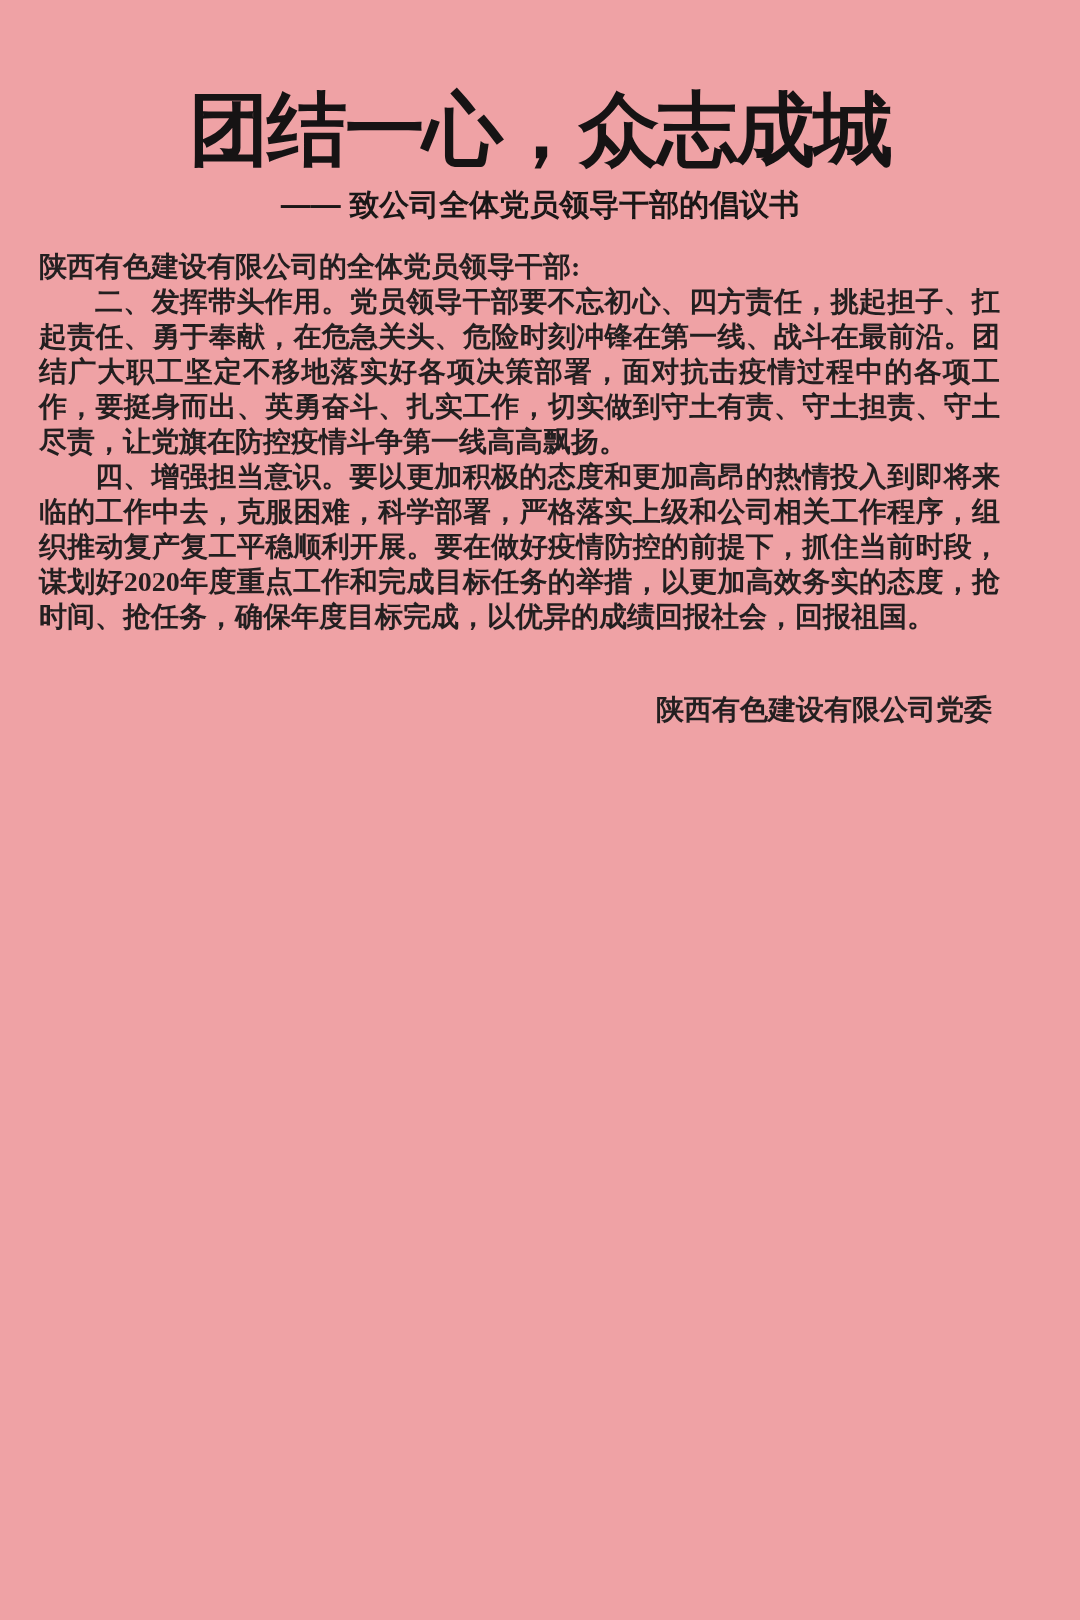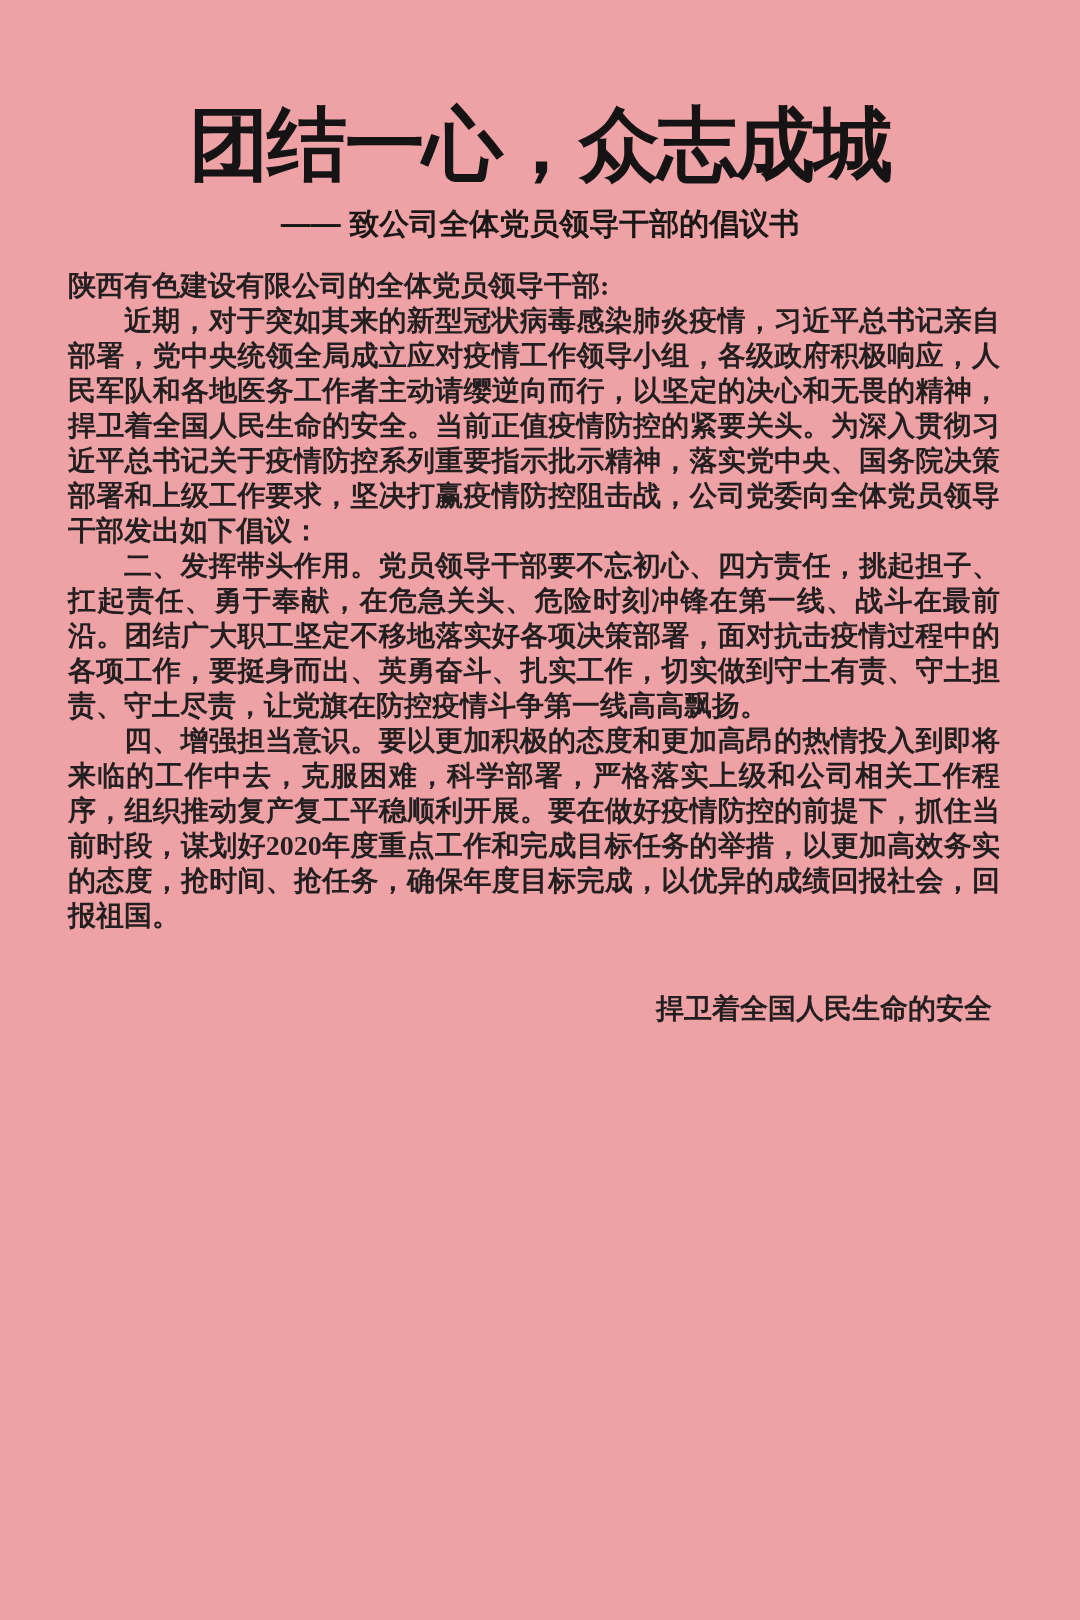--- a/index.html
+++ b/index.html
@@ -19,32 +19,32 @@
     text-align: center;
     padding-top: 84px;
   }
   .title {
     font-family: "Liberation Sans", sans-serif;
     font-weight: 900;
     font-size: 80px;
     line-height: 1.12;
     letter-spacing: -2px;
     color: #161314;
-    margin: 16px;
+    margin: 1px;
   }
   .subtitle {
     font-family: "Liberation Sans", sans-serif;
     font-weight: 700;
     font-size: 30px;
     line-height: 1.2;
     color: #1a1717;
     margin-top: 12px;
   }
   .letter {
-    margin: 26px 80px 0 68px;
+    margin: 26px 80px 0 39px;
     font-family: "Liberation Serif", serif;
     font-weight: 700;
     font-size: 28px;
     line-height: 35px;
     color: #231f20;
     text-align: justify;
     text-justify: inter-ideograph;
   }
   .letter p {
     margin: 0;
@@ -75,24 +75,23 @@
 
 <div class="page">
 
   <div class="header">
     <div class="title">团结一心，众志成城</div>
     <div class="subtitle">—— 致公司全体党员领导干部的倡议书</div>
   </div>
 
   <div class="letter">
     <p class="salutation">陕西有色建设有限公司的全体党员领导干部:</p>
-    <p class="para">近期，对于突如其来的新型冠状病毒感染肺炎疫情，习近平总书记亲自部署，党中央统领全局成立应对疫情工作领导小组，各级政府积极响应，人民军队和各地医务工作者主动请缨逆向而行，以坚定的决心和无畏的精神，捍卫着全国人民生命的安全。当前正值疫情防控的紧要关头。为深入贯彻习近平总书记关于疫情防控系列重要指示批示精神，落实党中央、国务院决策部署和上级工作要求，坚决打赢疫情防控阻击战，公司党委向全体党员领导干部发出如下倡议：</p>
     <p class="para">二、发挥带头作用。党员领导干部要不忘初心、四方责任，挑起担子、扛起责任、勇于奉献，在危急关头、危险时刻冲锋在第一线、战斗在最前沿。团结广大职工坚定不移地落实好各项决策部署，面对抗击疫情过程中的各项工作，要挺身而出、英勇奋斗、扎实工作，切实做到守土有责、守土担责、守土尽责，让党旗在防控疫情斗争第一线高高飘扬。</p>
     <p class="para">四、增强担当意识。要以更加积极的态度和更加高昂的热情投入到即将来临的工作中去，克服困难，科学部署，严格落实上级和公司相关工作程序，组织推动复产复工平稳顺利开展。要在做好疫情防控的前提下，抓住当前时段，谋划好2020年度重点工作和完成目标任务的举措，以更加高效务实的态度，抢时间、抢任务，确保年度目标完成，以优异的成绩回报社会，回报祖国。</p>
   </div>
 
   <div class="sig-wrap">
     <div class="sig-inner">
-      <div>捍卫着全国人民生命的安全</div>
+      <div>陕西有色建设有限公司党委</div>
     </div>
   </div>
 
 </div>
 
 </body></html>

